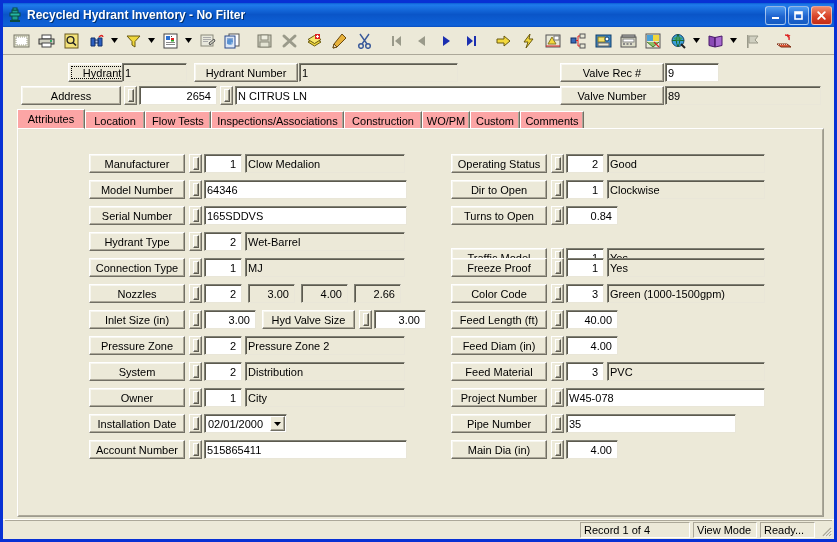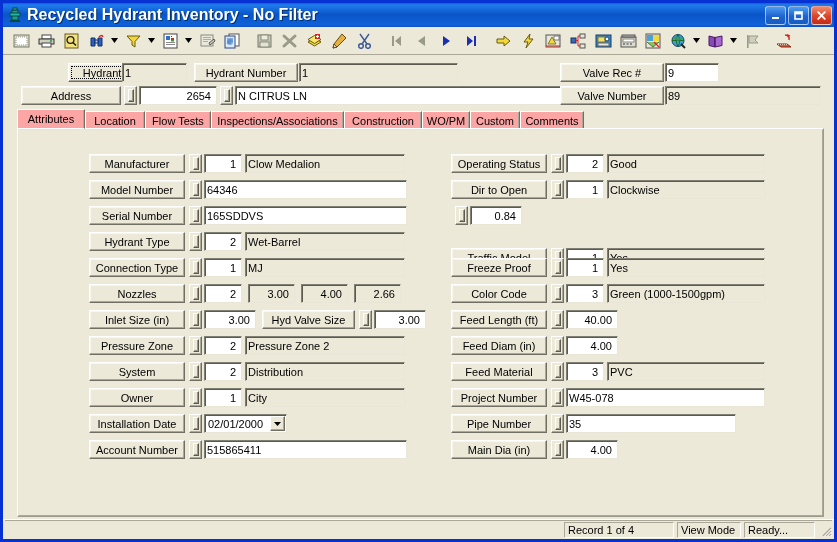--- a/index.html
+++ b/index.html
@@ -21,21 +21,21 @@
   .titlebar{
     height:24px;flex:0 0 24px;
     background:linear-gradient(to bottom,#0b5fd4 0%,#1f7bec 8%,#0a55c8 48%,#0f62d8 92%,#0a4ec0 100%);
     display:flex;align-items:center;padding:0 2px 0 4px;
     box-sizing:border-box;
   }
   .title-icon{
     width:16px;height:16px;flex:0 0 16px;margin-right:4px;position:relative;
   }
   .title-text{
-    color:#fff;font-weight:bold;font-size:16px;
+    color:#fff;font-weight:bold;font-size:12px;
     text-shadow:1px 1px 0 #00306b;
     white-space:nowrap;flex:1 1 auto;letter-spacing:0px;
   }
   .caption-btns{display:flex;gap:2px;align-items:center;}
   .cbtn{
     width:21px;height:19px;border-radius:3px;
     border:1px solid rgba(255,255,255,.55);
     display:flex;align-items:center;justify-content:center;
     position:relative;box-sizing:border-box;
   }
@@ -664,20 +664,21 @@
           <div class="lbl-btn rowlabel">Dir to Open</div>
           <div class="gap"></div>
           <div class="spin">
               <i></i>
             </div>
           <div class="fld rw num" style="width:38px;margin-left:2px;">1</div>
           <div class="fld ro" style="width:158px;margin-left:3px;">Clockwise</div>
         </div>
 
         <div class="row" style="left:432px;top:76px;">
+          <div class="lbl-btn rowlabel">Turns to Open</div>
           <div class="gap"></div>
           <div class="spin">
               <i></i>
             </div>
           <div class="fld rw num" style="width:52px;margin-left:2px;">0.84</div>
         </div>
 
         <div class="row" style="left:432px;top:118px;">
           <div class="lbl-btn rowlabel">Traffic Model</div>
           <div class="gap"></div>
@@ -763,21 +764,21 @@
           <div class="fld rw num" style="width:52px;margin-left:2px;">4.00</div>
         </div>
 
       </div>
     </div>
 
     <div class="statusbar">
       <div class="statusline"></div>
       <div class="spanel" style="width:110px;">Record 1 of 4</div>
       <div class="spanel" style="width:64px;">View Mode</div>
-      <div class="spanel" style="width:71px;">Ready...</div>
+      <div class="spanel" style="width:55px;">Ready...</div>
       <div class="grip">
         <svg width="14" height="14" viewBox="0 0 14 14">
           <path d="M13 5 L5 13 M13 8 L8 13 M13 11 L11 13" stroke="#aca899" stroke-width="1.6"></path>
           <path d="M13.8 5.8 L5.8 13.8 M13.8 8.8 L8.8 13.8 M13.8 11.8 L11.8 13.8" stroke="#ffffff" stroke-width="1"></path>
         </svg>
       </div>
     </div>
 
   </div>
 </div>

